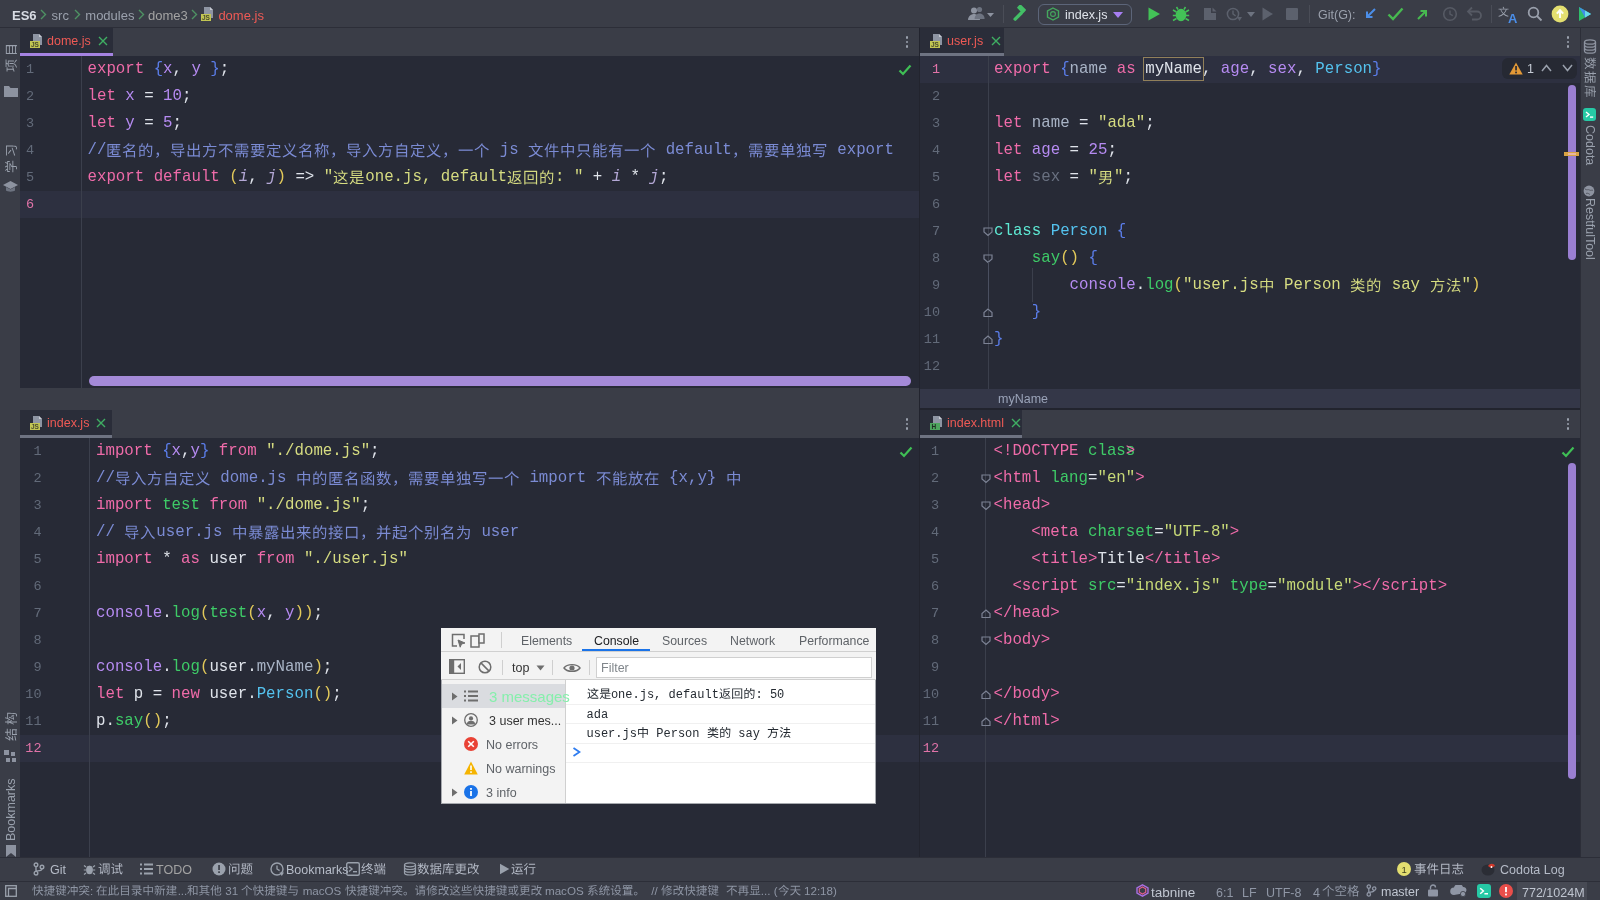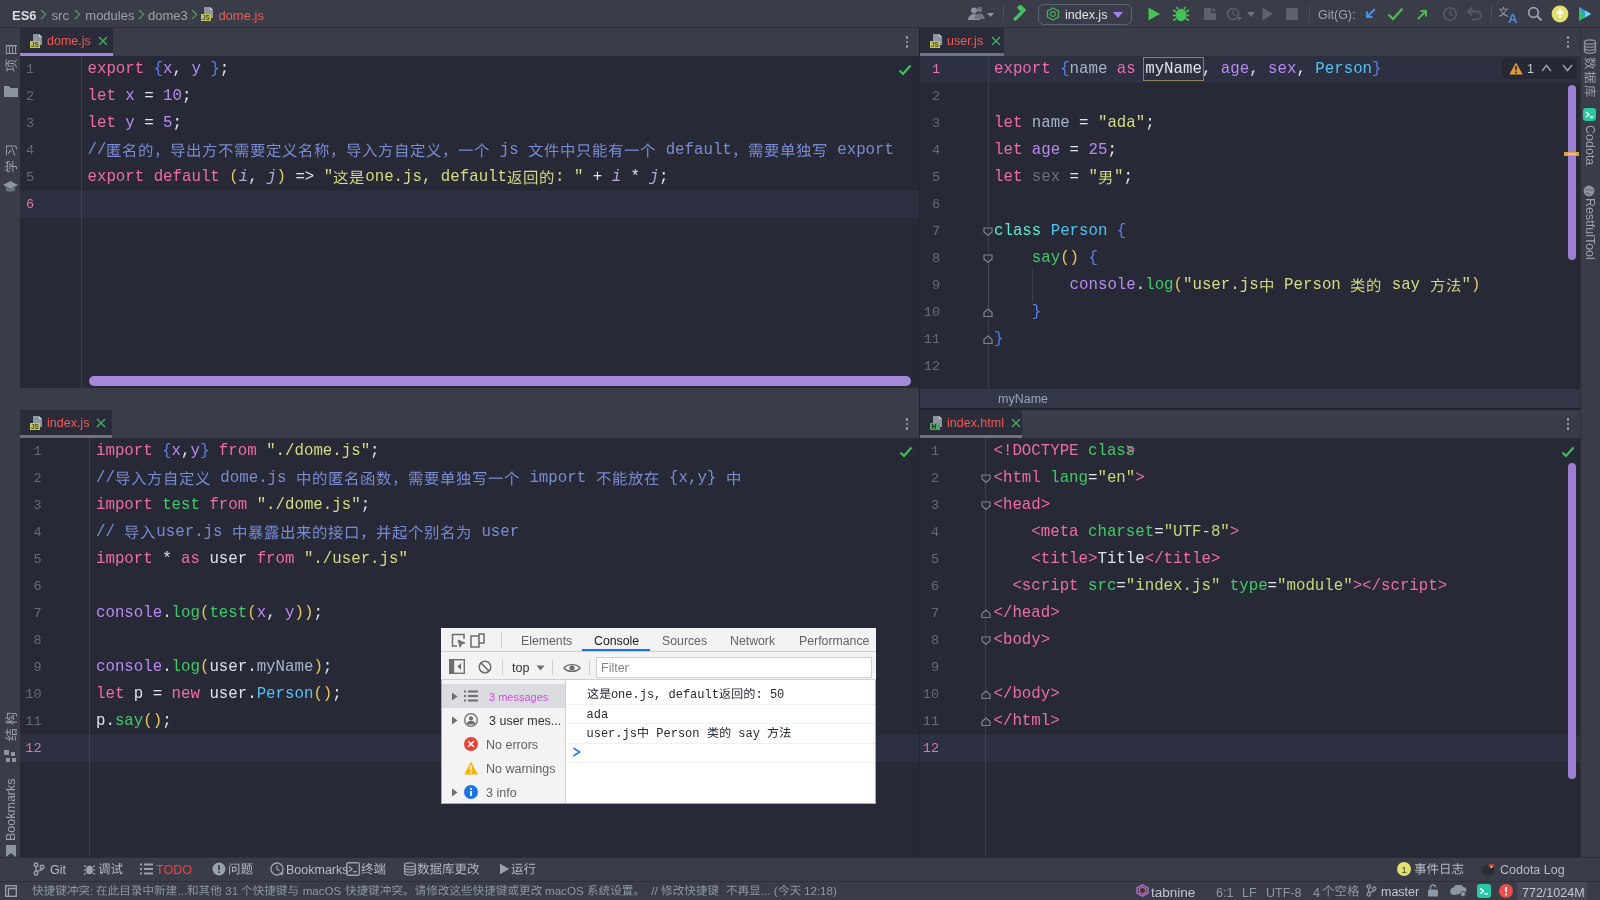--- a/index.html
+++ b/index.html
@@ -761,21 +761,21 @@
     <svg class="abs" style="left:464px;top:689px" width="14" height="14" viewBox="0 0 14 14">
       <g fill="#6e6e6e">
 <rect x="0" y="1.5" width="2" height="2"></rect>
         <rect x="4" y="1.5" width="10" height="2"></rect>
         <rect x="0" y="6" width="2" height="2"></rect>
         <rect x="4" y="6" width="10" height="2"></rect>
         <rect x="0" y="10.5" width="2" height="2"></rect>
         <rect x="4" y="10.5" width="10" height="2"></rect>
       </g>
     </svg>
-    <div class="abs" style="left:489px;top:689px;font-family:'Liberation Sans',sans-serif;font-size:11px;line-height:16.5px;color:#d946ef;white-space:pre;text-align:center;">3 messages</div>
+    <div class="abs" style="left:489px;top:689px;font-family:'Liberation Sans',sans-serif;font-size:15px;line-height:16.5px;color:#86efac;white-space:pre;text-align:center;">3 messages</div>
     <svg class="abs" style="left:451px;top:716px" width="7" height="9" viewBox="0 0 7 9">
       <path d="M1 0.5 L6.5 4.5 L1 8.5 Z" fill="#6e6e6e"></path>
     </svg>
     <svg class="abs" style="left:464px;top:713px" width="14" height="14" viewBox="0 0 14 14">
       <circle cx="7" cy="7" r="6.3" fill="none" stroke="#6e6e6e" stroke-width="1.3"></circle>
 <circle cx="7" cy="5.4" r="2.1" fill="#6e6e6e"></circle>
       <path d="M2.8 11.5 c0-2.8 2-3.8 4.2-3.8 s4.2 1 4.2 3.8" fill="#6e6e6e"></path>
     </svg>
     <div class="abs" style="left:489px;top:713px;font-family:'Liberation Sans',sans-serif;font-size:12.5px;line-height:16.5px;color:#333;white-space:pre;">3 user mes...</div>
     <svg class="abs" style="left:464px;top:737px" width="14" height="14" viewBox="0 0 14 14">
@@ -870,21 +870,21 @@
     <svg class="abs" style="left:140px;top:863px" width="13" height="12" viewBox="0 0 13 12">
       <g fill="#9aa1ac">
 <rect x="0" y="0.5" width="2" height="2"></rect>
         <rect x="4" y="0.5" width="9" height="2"></rect>
         <rect x="0" y="5" width="2" height="2"></rect>
         <rect x="4" y="5" width="9" height="2"></rect>
         <rect x="0" y="9.5" width="2" height="2"></rect>
         <rect x="4" y="9.5" width="9" height="2"></rect>
       </g>
     </svg>
-    <div class="abs" style="left:156px;top:862px;font-family:'Liberation Sans',sans-serif;font-size:12.5px;line-height:16.5px;color:#ef4444;white-space:pre;">TODO</div>
+    <div class="abs" style="left:156px;top:862px;font-family:'Liberation Sans',sans-serif;font-size:12.5px;line-height:16.5px;color:#a3a3a3;white-space:pre;">TODO</div>
     <svg class="abs" style="left:212px;top:862px" width="14" height="14" viewBox="0 0 14 14">
       <circle cx="7" cy="7" r="6.5" fill="#9aa1ac"></circle>
 <rect x="6.2" y="3" width="1.7" height="5" fill="#3a3d47"></rect>
       <rect x="6.2" y="9.3" width="1.7" height="1.7" fill="#3a3d47"></rect>
     </svg>
     <svg class="abs" style="left:228.00px;top:862.00px;" width="25.00" height="15.62" viewBox="0 0 25.00 15.62">
       <g fill="#b6bcc8" transform="translate(0,11.50) scale(0.012500,-0.012500)">
         <path transform="translate(0.0)" d="M93 615V-80H167V615ZM104 791C154 739 220 666 253 623L310 665C277 707 209 777 158 827ZM355 784V713H832V25C832 8 826 2 809 2C792 1 732 0 672 3C682 -18 694 -51 697 -73C778 -73 832 -72 865 -59C896 -46 907 -24 907 25V784ZM322 536V103H391V168H673V536ZM391 468H600V236H391Z"></path>
         <path transform="translate(1000.0)" d="M176 615H380V539H176ZM176 743H380V668H176ZM108 798V484H450V798ZM695 530C688 271 668 143 458 77C471 65 488 42 494 27C722 103 751 248 758 530ZM730 186C793 141 870 75 908 33L954 79C914 120 835 183 774 226ZM124 302C119 157 100 37 33 -41C49 -49 77 -68 88 -78C125 -30 149 28 164 98C254 -35 401 -58 614 -58H936C940 -39 952 -9 963 6C905 4 660 4 615 4C495 5 395 11 317 43V186H483V244H317V351H501V410H49V351H252V81C222 105 197 136 178 176C183 214 186 255 188 298ZM540 636V215H603V579H841V219H907V636H719C731 664 744 699 757 733H955V794H499V733H681C672 700 661 664 650 636Z"></path>
       </g>

